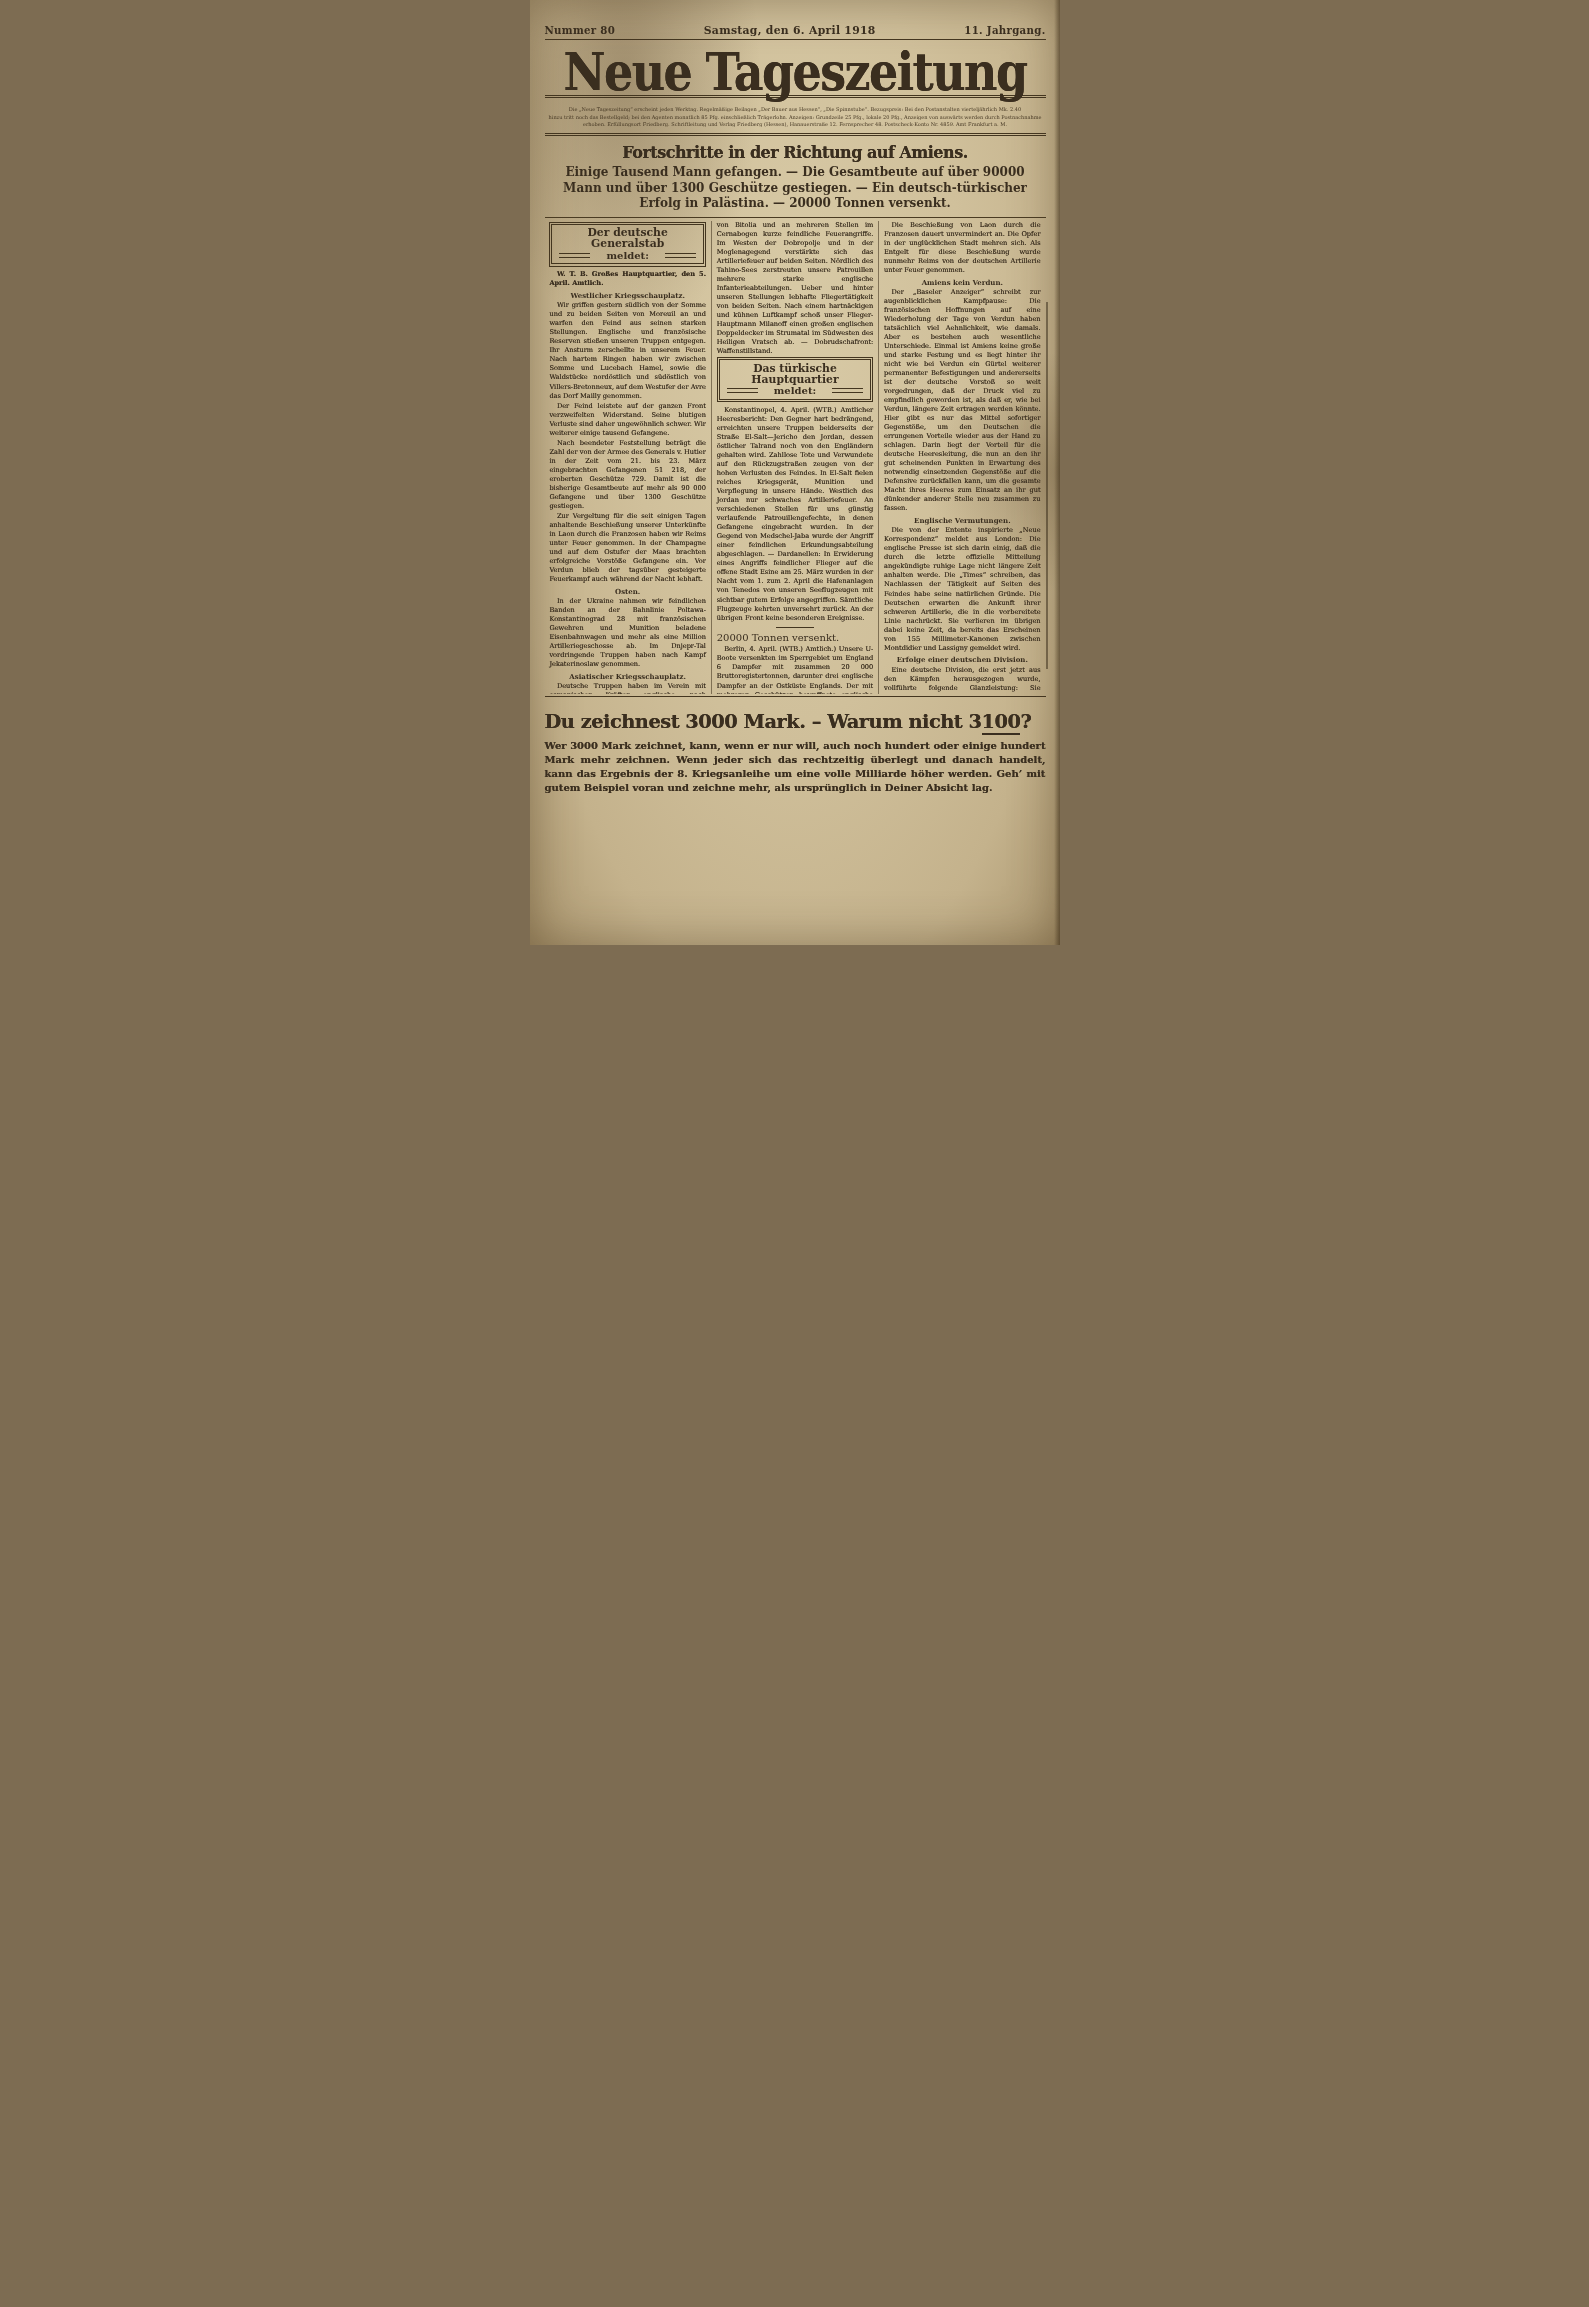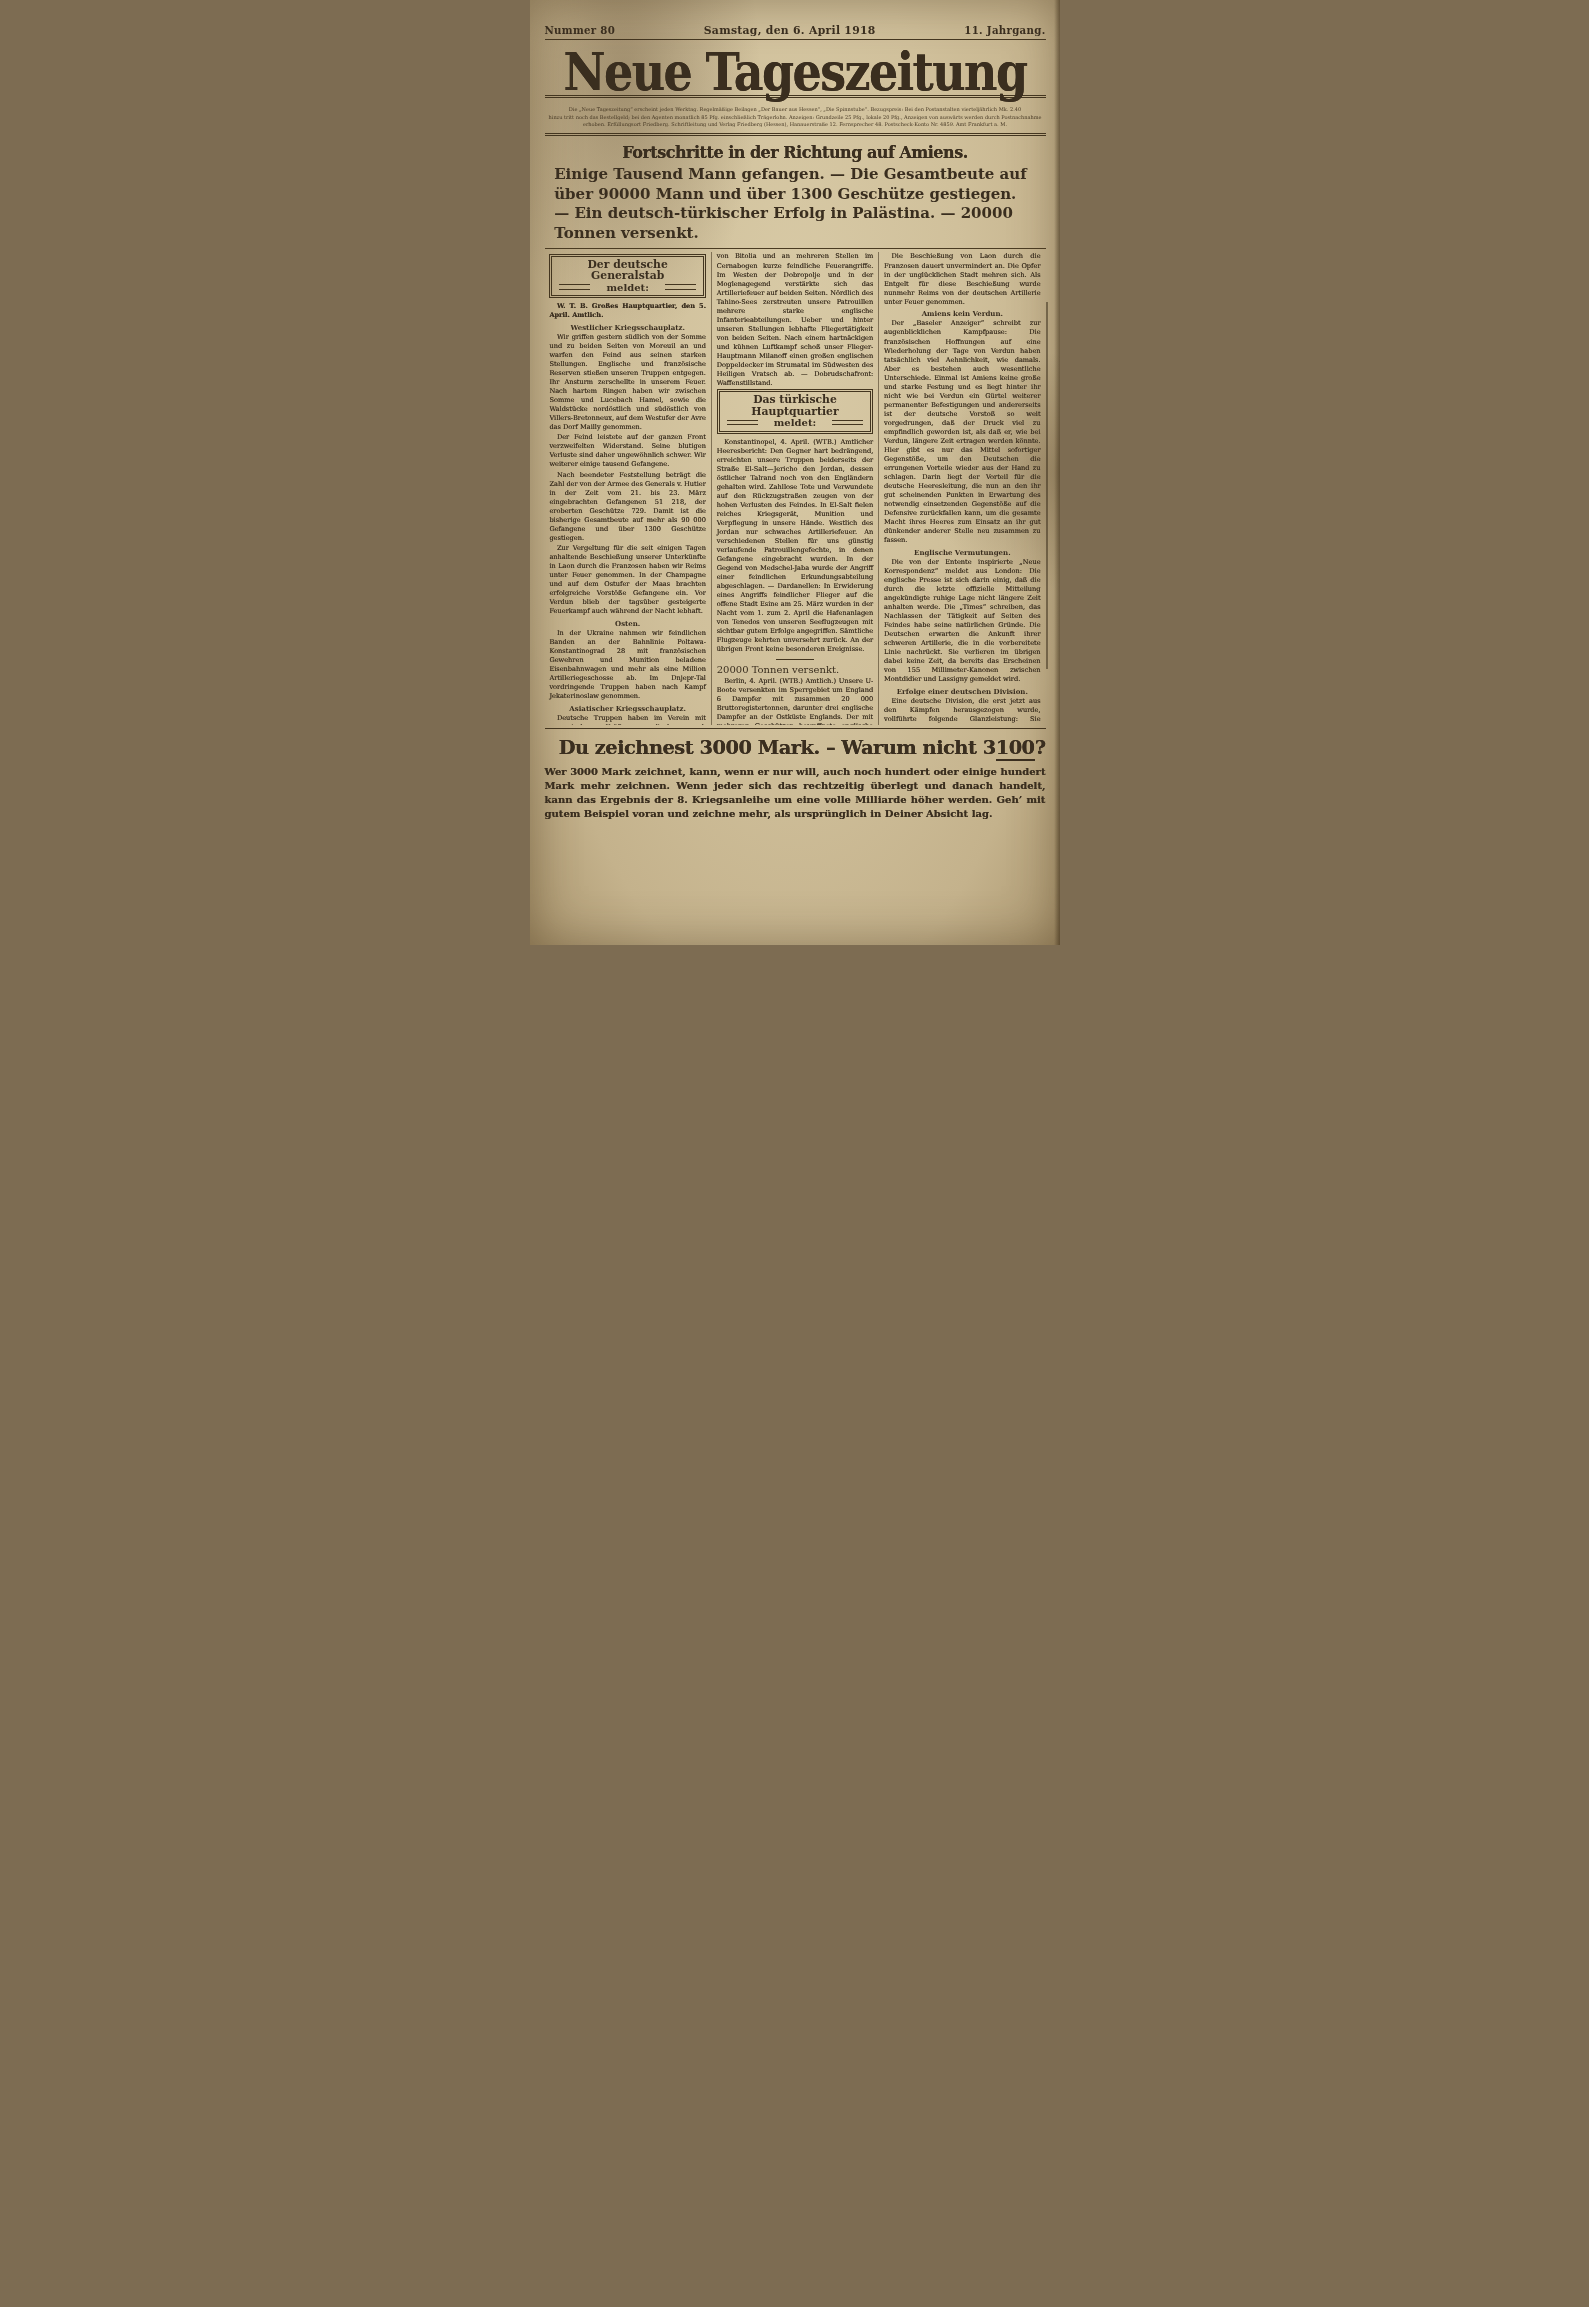--- a/index.html
+++ b/index.html
@@ -17,39 +17,39 @@
   
   .issue-row{display:flex;justify-content:space-between;align-items:baseline;margin-top:24px;font-weight:bold;font-size:10.2px;letter-spacing:0.3px;}
   .issue-row .mid{font-size:10.8px;}
   .rule-thin{border:0;border-top:1.1px solid #43351f;margin:2.2px 0 0 0;}
   
   .masthead{text-align:center;font-weight:bold;font-size:46px;line-height:1.0;margin:5.4px 0 3.2px 0;letter-spacing:-1.6px;transform:scaleY(1.12);transform-origin:top;text-shadow:0 0 0.5px #3a2e1f;}
   .imprint{font-size:5px;line-height:1.55;text-align:center;margin-top:7.5px;color:#453723;}
   .rule-heavy{border:0;border-top:1.6px solid #43351f;border-bottom:0.5px solid #43351f;height:1.1px;margin:3.8px 0 0 0;}
   
   .lead-head{text-align:center;font-weight:bold;font-size:16px;margin:6.5px 0 3.2px 0;letter-spacing:-0.5px;text-shadow:0 0 0.5px #3a2e1f;}
-  .lead-sub{font-weight:bold;font-size:15px;line-height:1.32;margin:1.1px 9.7px 4.3px 9.7px;}
+  .lead-sub{text-align:center;font-weight:bold;font-size:12px;line-height:1.32;margin:1.1px 9.7px 4.3px 9.7px;}
   
   .columns{display:flex;height:473px;overflow:hidden;border-top:1.1px solid #4a3b22;padding-top:3.2px;}
   .col{flex:1 1 0;overflow:hidden;padding:0 4.9px;}
   .col + .col{border-left:0.5px solid rgba(60,45,25,.55);}
   .col p{font-size:6.6px;line-height:1.37;text-align:justify;margin:0 0 1.1px 0;text-indent:7.5px;text-shadow:0 0 0.2px rgba(58,46,31,.8);}
   .dateline{font-weight:bold;text-indent:7.5px;}
   .sec-head{font-weight:bold;text-align:center;font-size:7px;margin:2.7px 0 1.1px 0;}
   .big-head{font-weight:normal;text-align:left;font-size:10px;margin:4.3px 0 2.2px 0;letter-spacing:0;}
   .smallrule{width:38px;border:0;border-top:1.1px solid #43351f;margin:4.3px auto 1.1px auto;}
   
   .gbox{border:0.5px solid #43351f;padding:1.1px;margin:1.1px 0 3.8px 0;}
   .gbox-inner{border:1.1px solid #43351f;padding:2.2px 2.2px 2.7px 2.2px;text-align:center;}
   .gbox-l1{font-weight:bold;font-size:10.8px;line-height:1.05;}
   .gbox-l2{font-weight:bold;font-size:10px;line-height:1.1;display:flex;align-items:center;justify-content:center;gap:16px;}
   .meldet-rule{display:inline-block;width:31px;height:3.2px;border-top:1.6px solid #43351f;border-bottom:1.1px solid #43351f;}
   
   .banner{border-top:1.6px solid #43351f;margin-top:2.2px;padding-top:7.5px;}
-  .banner-head{text-align:right;font-weight:bold;font-size:19.4px;letter-spacing:-0.5px;text-shadow:0 0 0.5px #3a2e1f;margin-bottom:5.4px;}
+  .banner-head{text-align:left;font-weight:bold;font-size:19.4px;letter-spacing:-0.5px;text-shadow:0 0 0.5px #3a2e1f;margin-bottom:5.4px;margin-top:6px;}
   .banner-head .u{border-bottom:2.2px solid #3a2e1f;}
   .banner-body{font-weight:bold;font-size:10px;line-height:1.42;text-align:justify;text-shadow:0 0 0.3px rgba(58,46,31,.8);}
   
   .scan-edge-right{position:absolute;top:0;right:0;width:5.4px;height:100%;background:linear-gradient(to left, rgba(55,40,20,.55), rgba(55,40,20,0));}
   .scan-line-right{position:absolute;right:12px;top:302px;height:367px;width:1.1px;background:rgba(50,38,20,.5);}
 </style>
 </head>
 <body>
 
 <div class="page">

